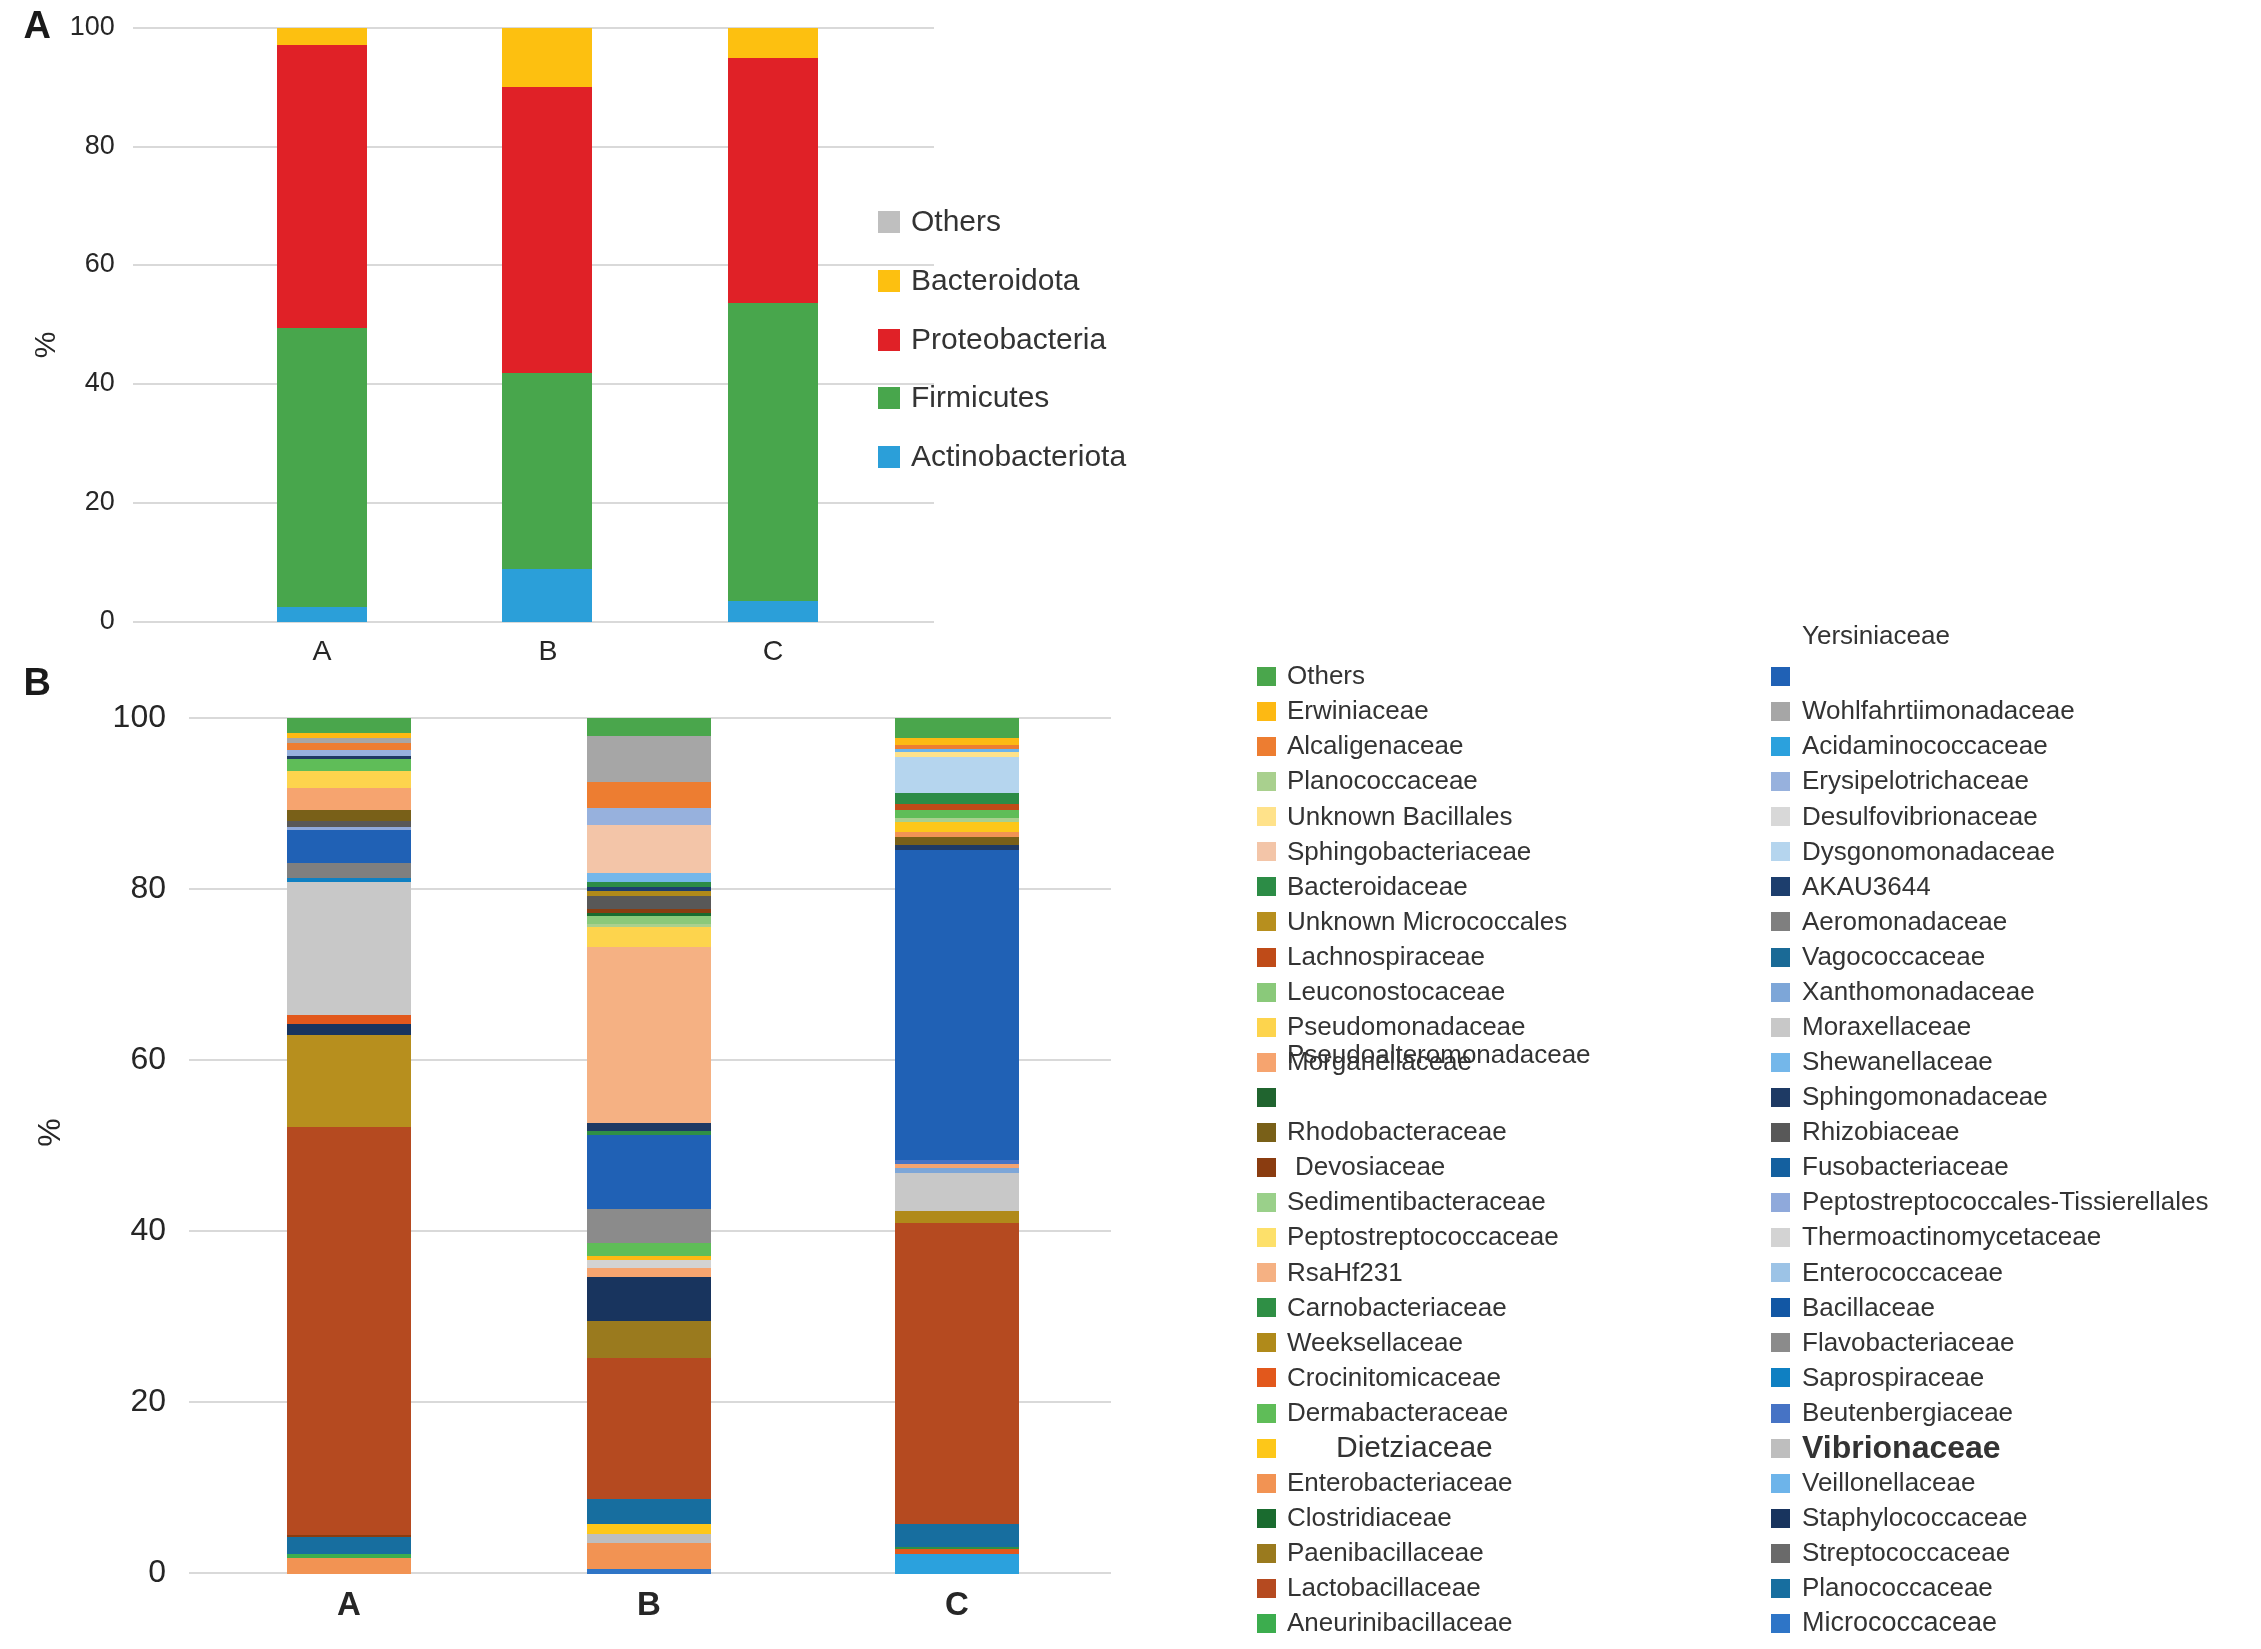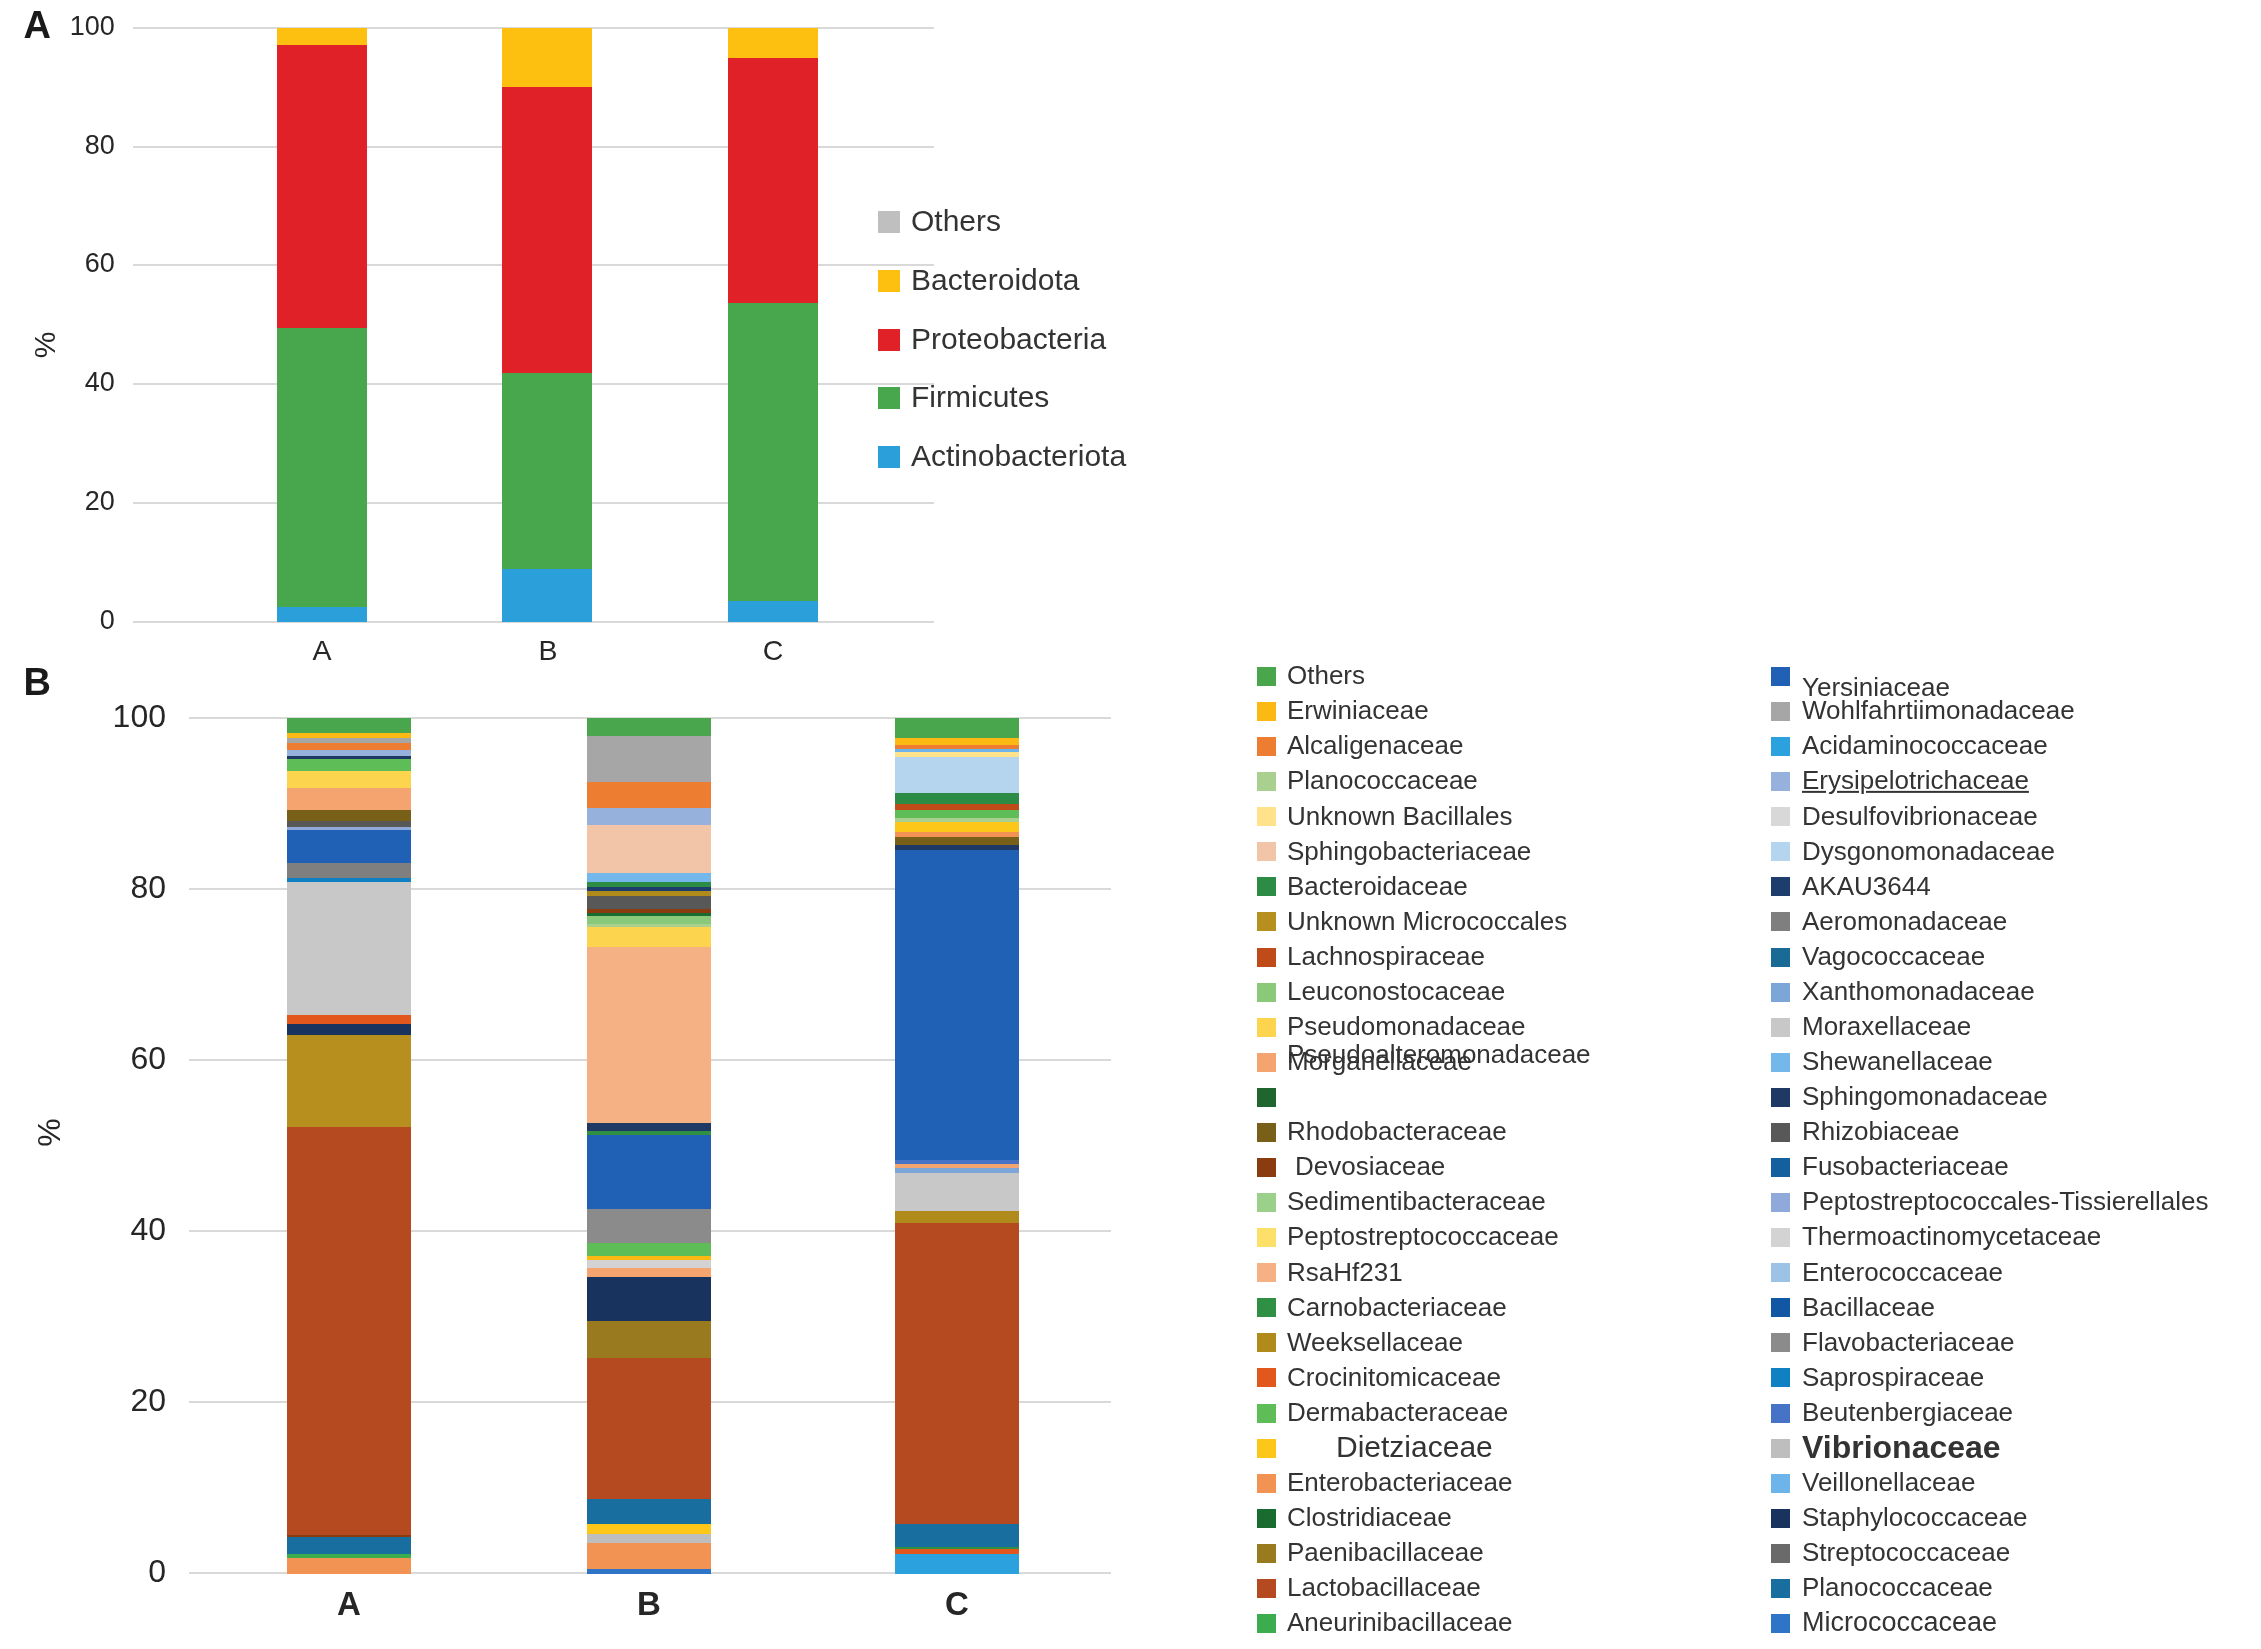--- a/index.html
+++ b/index.html
@@ -296,33 +296,33 @@
       <div class="legend-item" style="left: 0px; top: 0px;">
         <div class="swatch" style="left: 1257px; top: 1579px; width: 18.6px; height: 18.6px; background: rgb(181, 74, 32);"></div>
         <div class="legend-text" style="left: 1287px; top: 1588px; transform: translateY(-52%); font-size: 26px;">Lactobacillaceae</div>
       </div>
       <div class="legend-item" style="left: 0px; top: 0px;">
         <div class="swatch" style="left: 1257px; top: 1614px; width: 18.6px; height: 18.6px; background: rgb(60, 173, 78);"></div>
         <div class="legend-text" style="left: 1287px; top: 1623px; transform: translateY(-52%); font-size: 26px;">Aneurinibacillaceae</div>
       </div>
       <div class="legend-item" style="left: 0px; top: 0px;">
         <div class="swatch" style="left: 1771px; top: 667px; width: 18.6px; height: 18.6px; background: rgb(32, 97, 181);"></div>
-        <div class="legend-text" style="left: 1802px; top: 688px; transform: translateY(-52%); font-size: 26px;">Yersiniaceae</div>
+        <div class="legend-text" style="left: 1802px; top: 636px; transform: translateY(-52%); font-size: 26px;">Yersiniaceae</div>
       </div>
       <div class="legend-item" style="left: 0px; top: 0px;">
         <div class="swatch" style="left: 1771px; top: 702px; width: 18.6px; height: 18.6px; background: rgb(166, 166, 166);"></div>
         <div class="legend-text" style="left: 1802px; top: 711px; transform: translateY(-52%); font-size: 26px;">Wohlfahrtiimonadaceae</div>
       </div>
       <div class="legend-item" style="left: 0px; top: 0px;">
         <div class="swatch" style="left: 1771px; top: 737px; width: 18.6px; height: 18.6px; background: rgb(43, 161, 221);"></div>
         <div class="legend-text" style="left: 1802px; top: 746px; transform: translateY(-52%); font-size: 26px;">Acidaminococcaceae</div>
       </div>
       <div class="legend-item" style="left: 0px; top: 0px;">
         <div class="swatch" style="left: 1771px; top: 772px; width: 18.6px; height: 18.6px; background: rgb(151, 177, 221);"></div>
-        <div class="legend-text" style="left: 1802px; top: 781px; transform: translateY(-52%); font-size: 26px; text-decoration: underline;">Erysipelotrichaceae</div>
+        <div class="legend-text" style="left: 1802px; top: 781px; transform: translateY(-52%); font-size: 26px;">Erysipelotrichaceae</div>
       </div>
       <div class="legend-item" style="left: 0px; top: 0px;">
         <div class="swatch" style="left: 1771px; top: 807px; width: 18.6px; height: 18.6px; background: rgb(216, 216, 216);"></div>
         <div class="legend-text" style="left: 1802px; top: 817px; transform: translateY(-52%); font-size: 26px;">Desulfovibrionaceae</div>
       </div>
       <div class="legend-item" style="left: 0px; top: 0px;">
         <div class="swatch" style="left: 1771px; top: 842px; width: 18.6px; height: 18.6px; background: rgb(181, 213, 238);"></div>
         <div class="legend-text" style="left: 1802px; top: 852px; transform: translateY(-52%); font-size: 26px;">Dysgonomonadaceae</div>
       </div>
       <div class="legend-item" style="left: 0px; top: 0px;">

